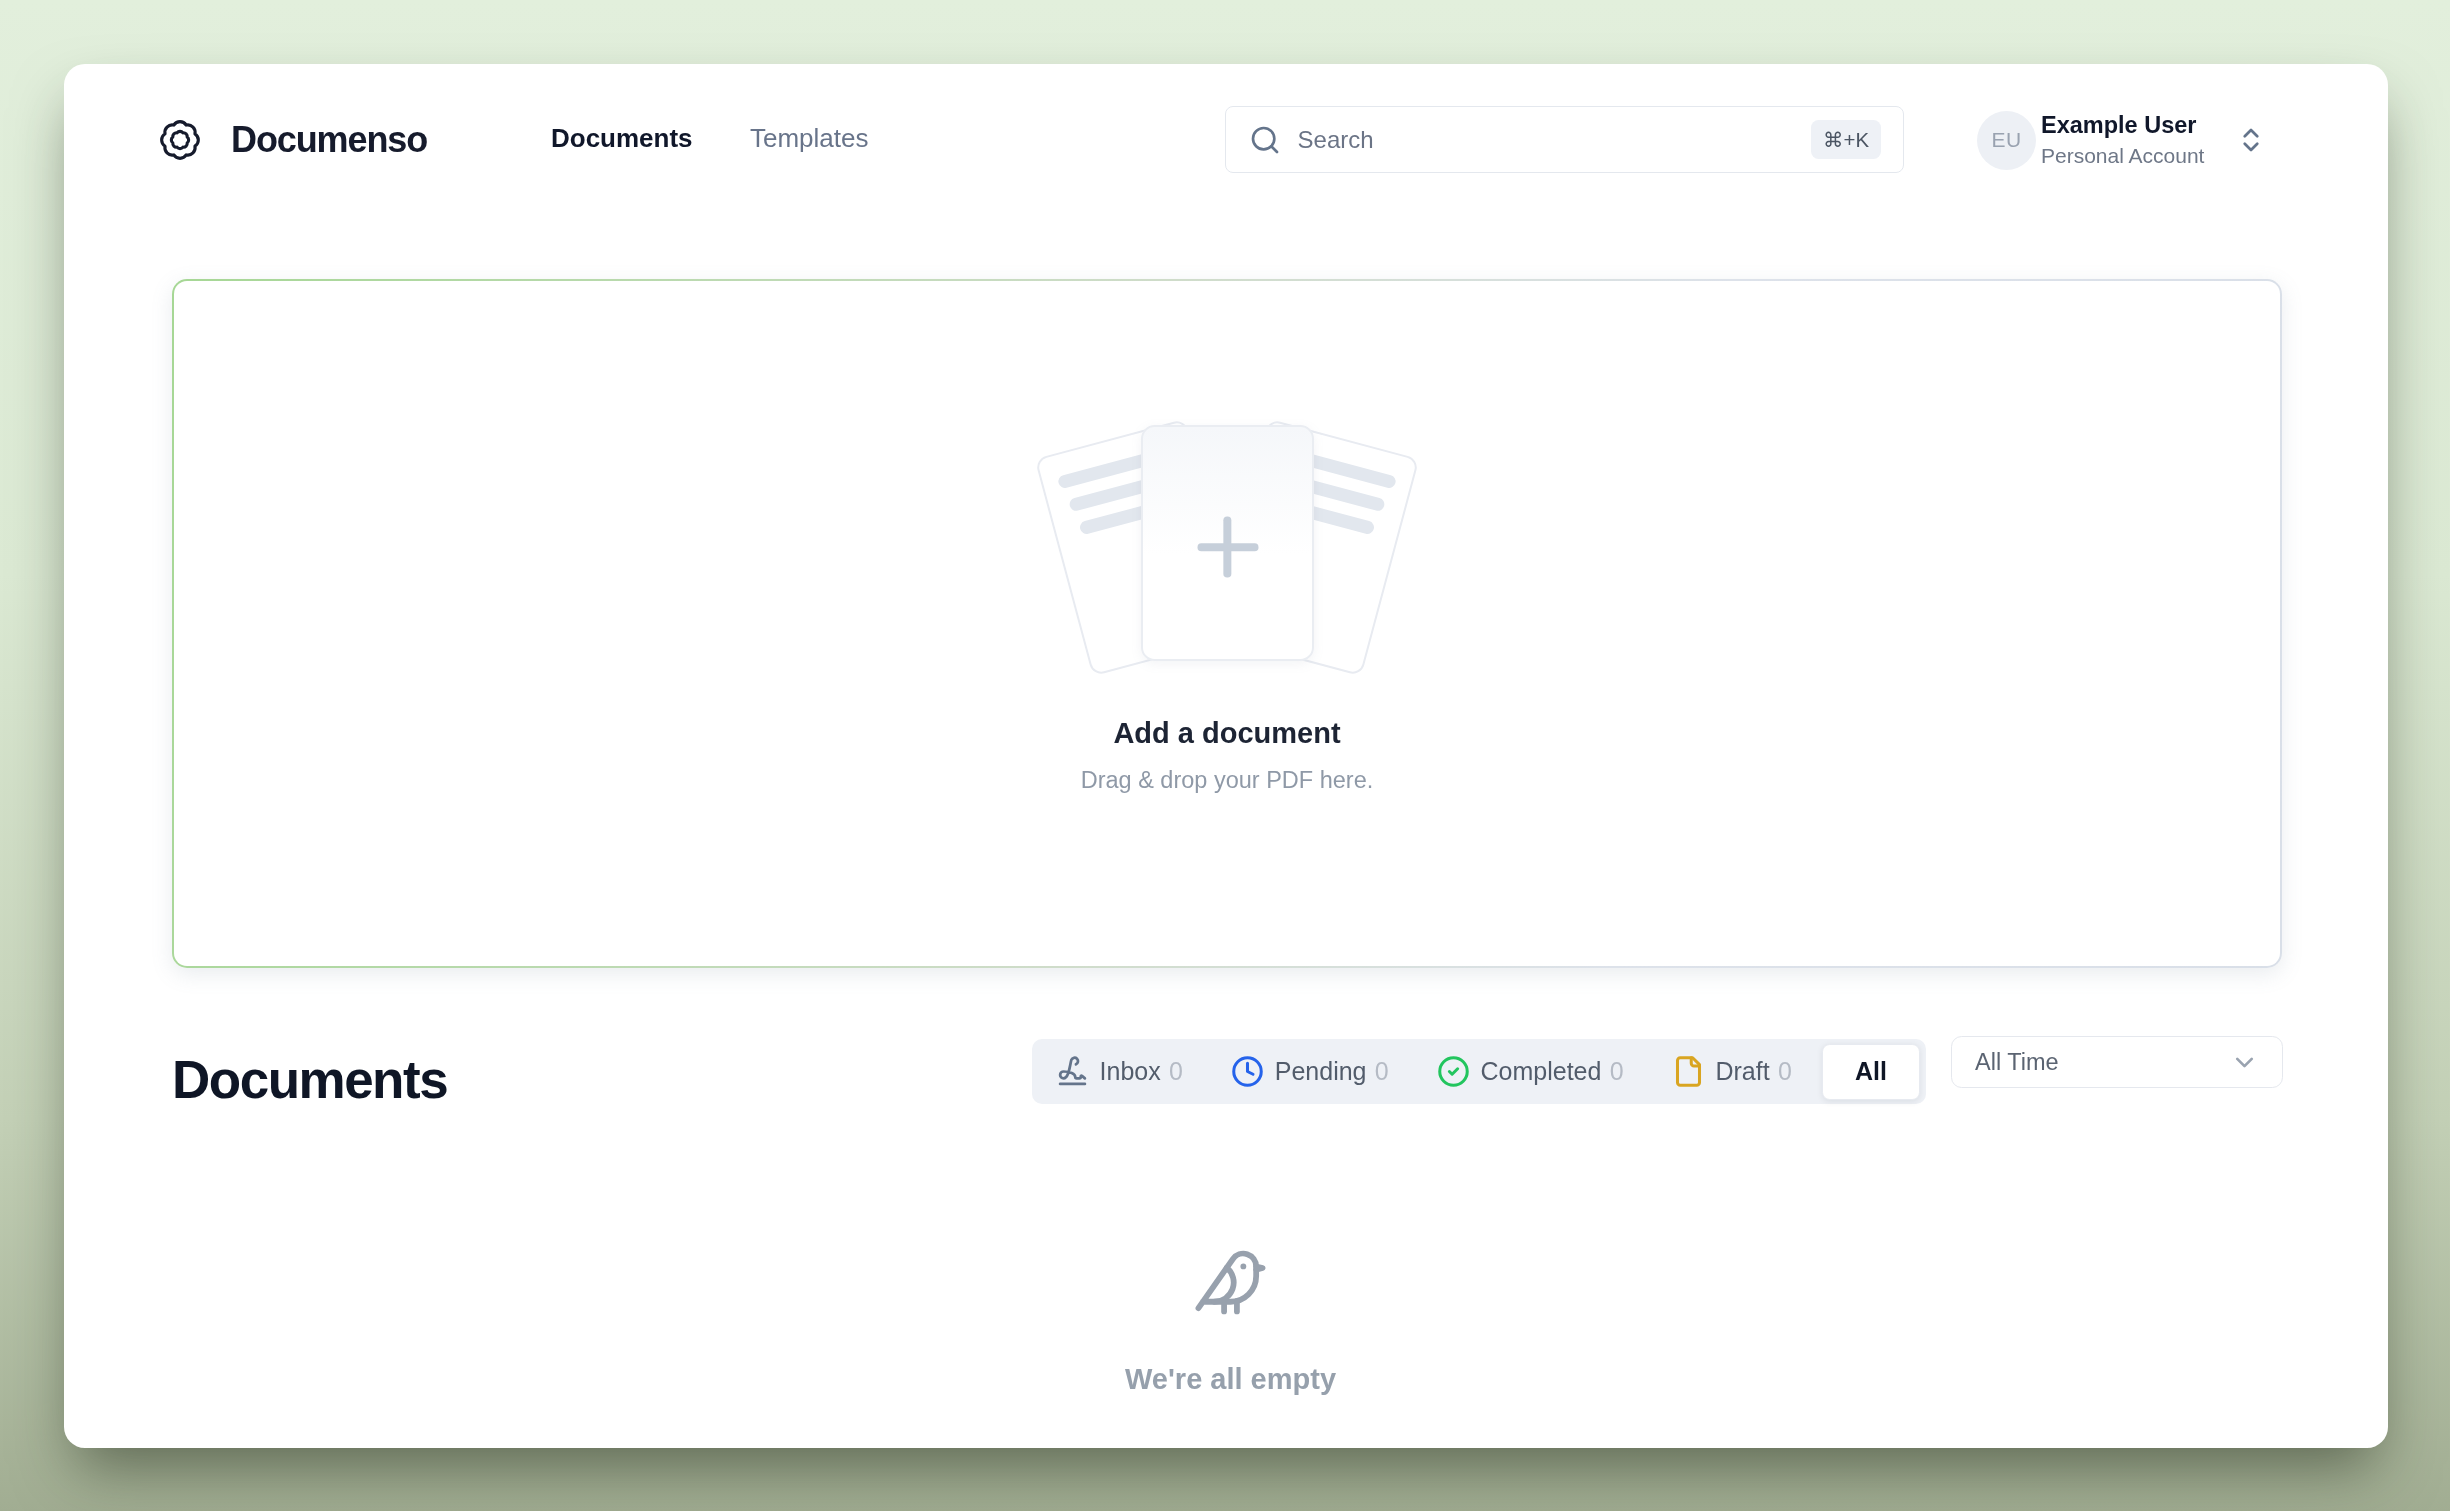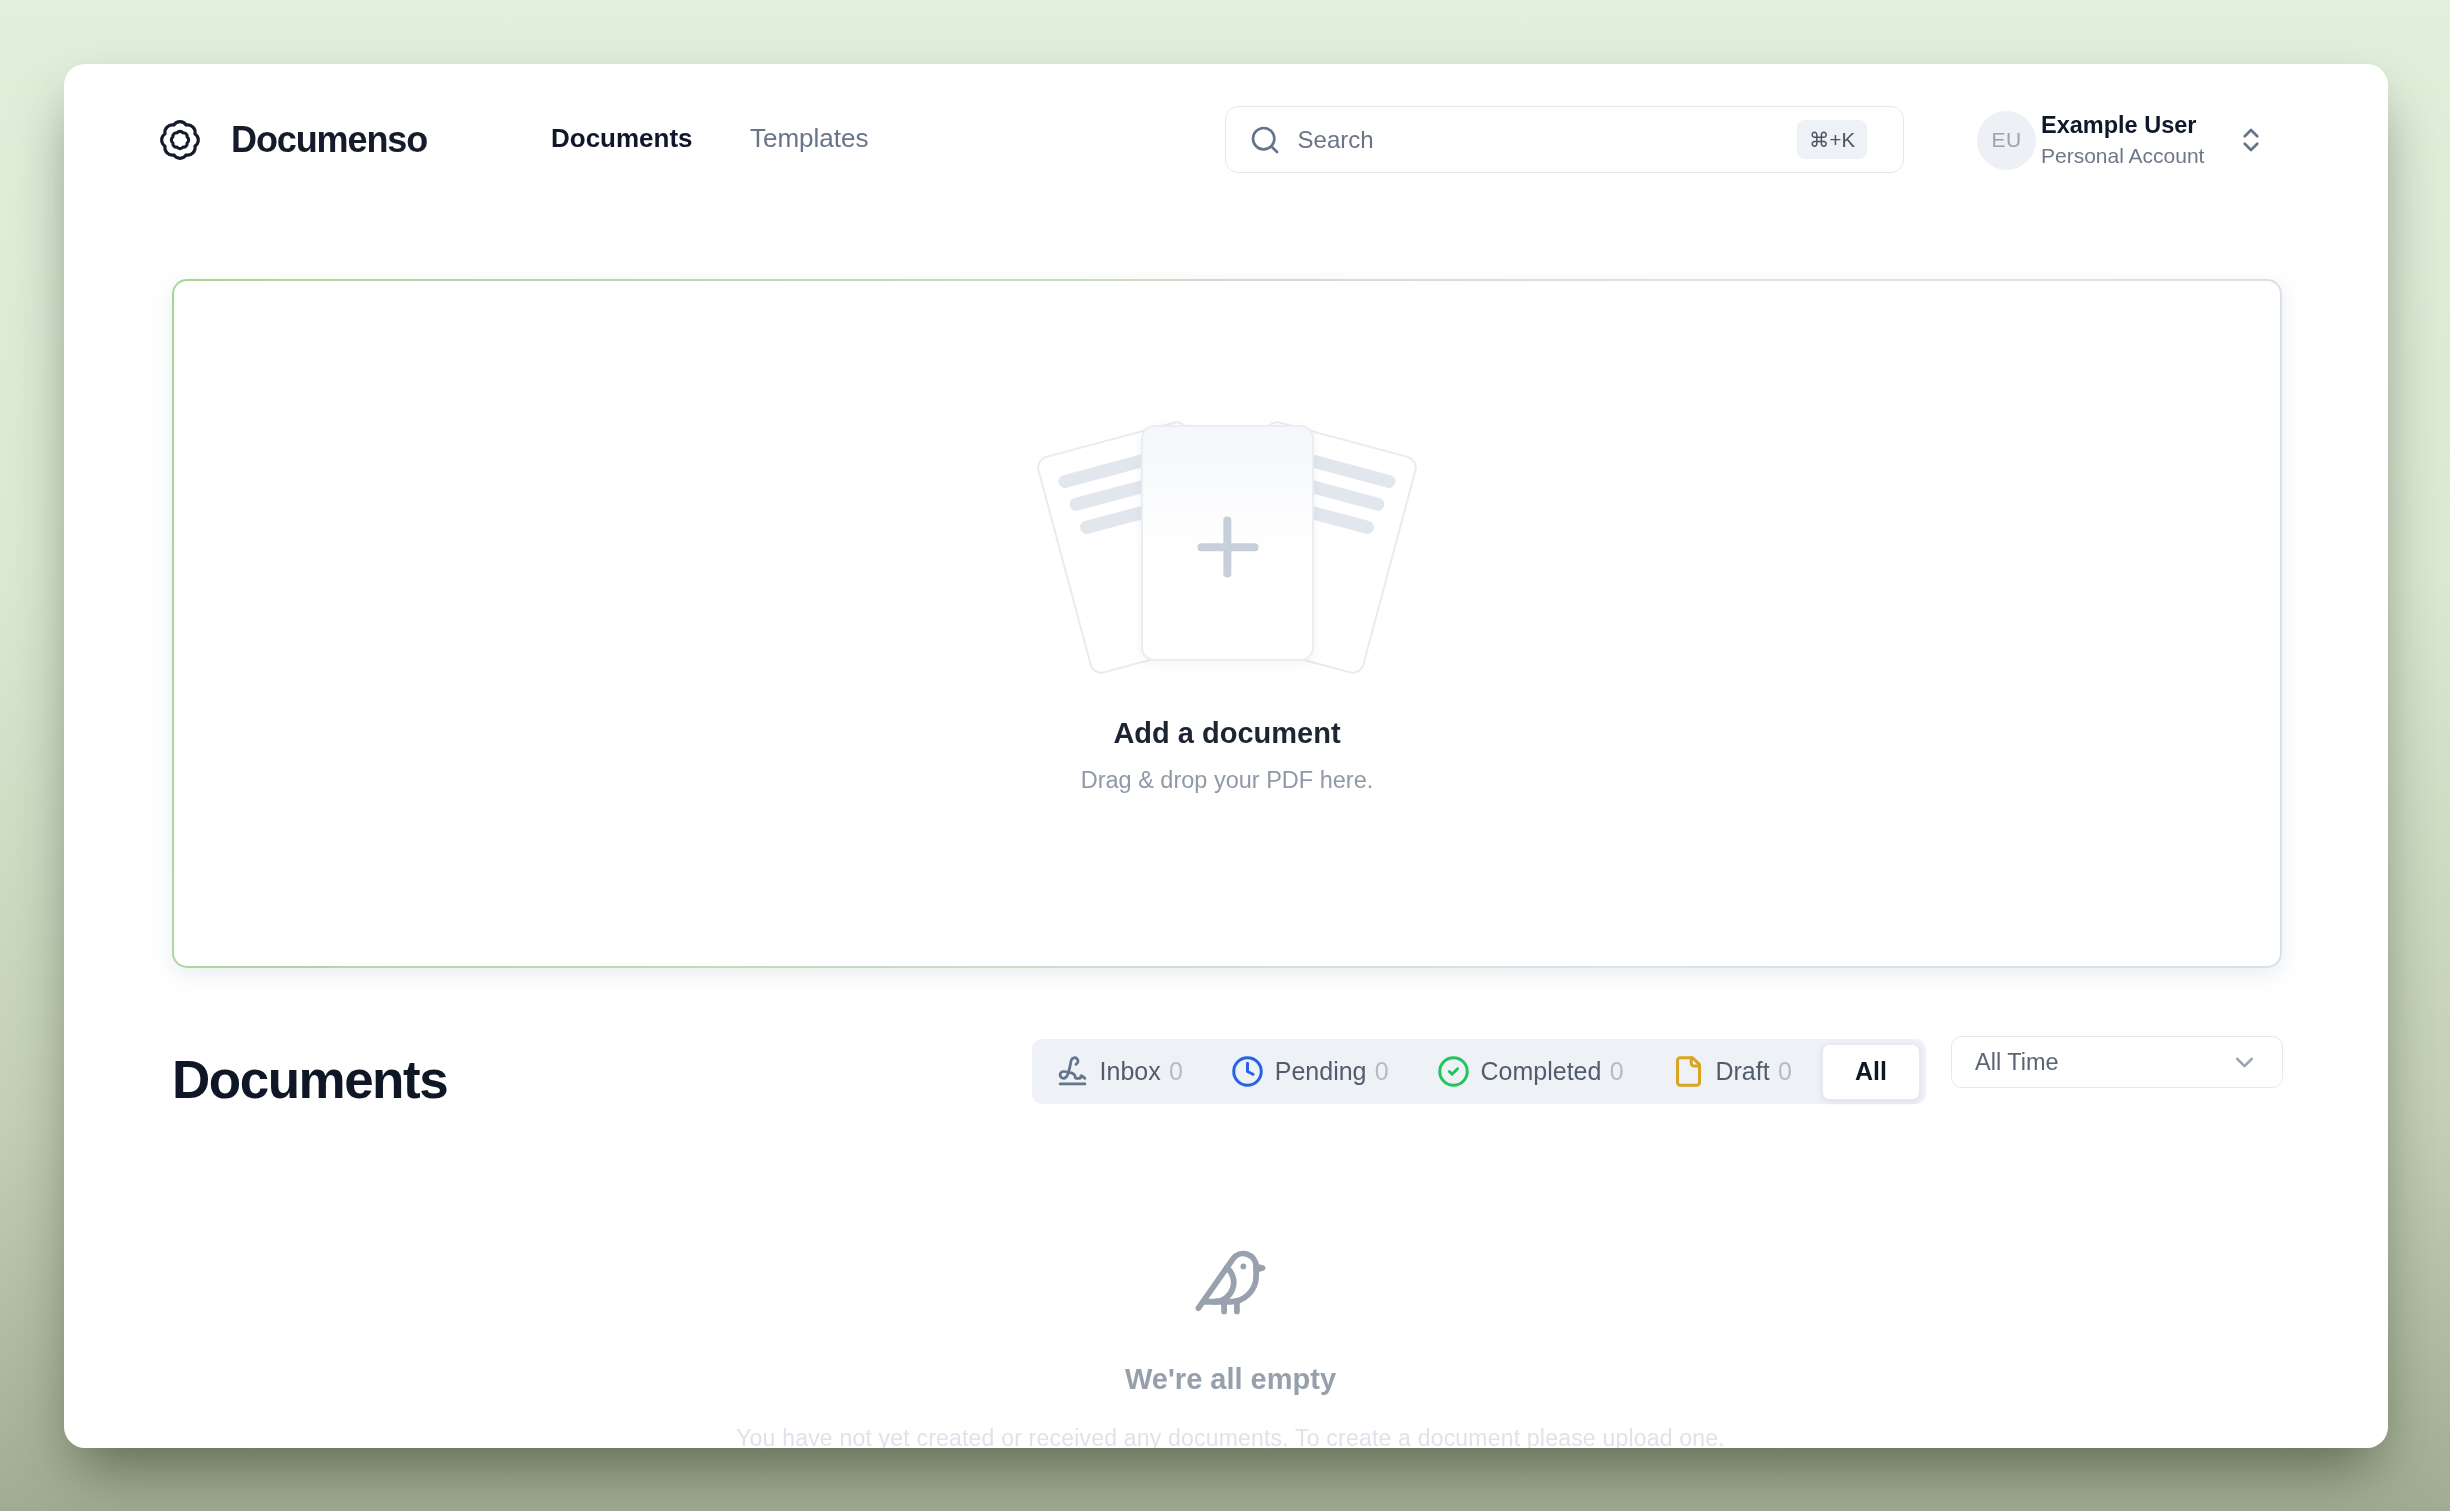--- a/index.html
+++ b/index.html
@@ -16,22 +16,22 @@
   }
   
   .logo { position:absolute; left:94px; top:45px; height:61px; display:flex; align-items:center; gap:29px; cursor:pointer; }
   .logo svg { width:44px; height:44px; color:#161b2c; }
   .logo-text { font-size:36px; font-weight:700; letter-spacing:-1.1px; color:#161b2c; }
   .nav-link { position:absolute; top:59px; font-size:26px; text-decoration:none; }
   .nav-documents { left:487px; color:#10172a; font-weight:600; }
   .nav-templates { left:686px; color:#68748a; font-weight:500; }
   .search {
     position:absolute; left:1161px; top:42px; width:679px; height:67px;
-    border:1.5px solid #e4e8ee; border-radius:13px; background:#fff;
-    display:flex; align-items:center; padding:0 36px 0 23px; cursor:text;
+    border:1.5px solid #e4e8ee; border-radius:8px; background:#fff;
+    display:flex; align-items:center; padding:0 22px 0 23px; cursor:text;
   }
   .search svg { width:32px; height:32px; color:#64748b; flex:0 0 auto; }
   .search-placeholder { margin-left:16.6px; font-size:24px; color:#6b7486; flex:1; }
   .search kbd {
     font-family:"Liberation Sans","DejaVu Sans",sans-serif;
     background:#eef1f6; color:#4b5563; font-size:20.4px; padding:7.6px 12px; border-radius:7.6px;
   }
   .user { position:absolute; left:1913px; top:44px; height:64px; display:flex; align-items:center; cursor:pointer; }
   .avatar {
     width:59px; height:59px; border-radius:50%; background:#edf0f5; color:#99a2b0;
@@ -212,18 +212,17 @@
     <div class="empty">
       <svg viewBox="0 0 24 24" fill="none" stroke="currentColor" stroke-width="1.8" stroke-linecap="round" stroke-linejoin="round">
         <path d="M16 7h.01"></path>
         <path d="M3.4 18H12a8 8 0 0 0 8-8V7a4 4 0 0 0-7.28-2.3L2 20"></path>
         <path d="m20 7 2 .5-2 .5"></path>
         <path d="M10 18v3"></path>
         <path d="M14 17.75V21"></path>
         <path d="M7 18a6 6 0 0 0 3.84-10.61"></path>
       </svg>
       <div class="empty-title">We're all empty</div>
-      <div class="empty-desc">You have not yet created or received any documents. To create a document please upload one.</div>
     </div>
 
   </div>
 </div>
 
 
 </body></html>

